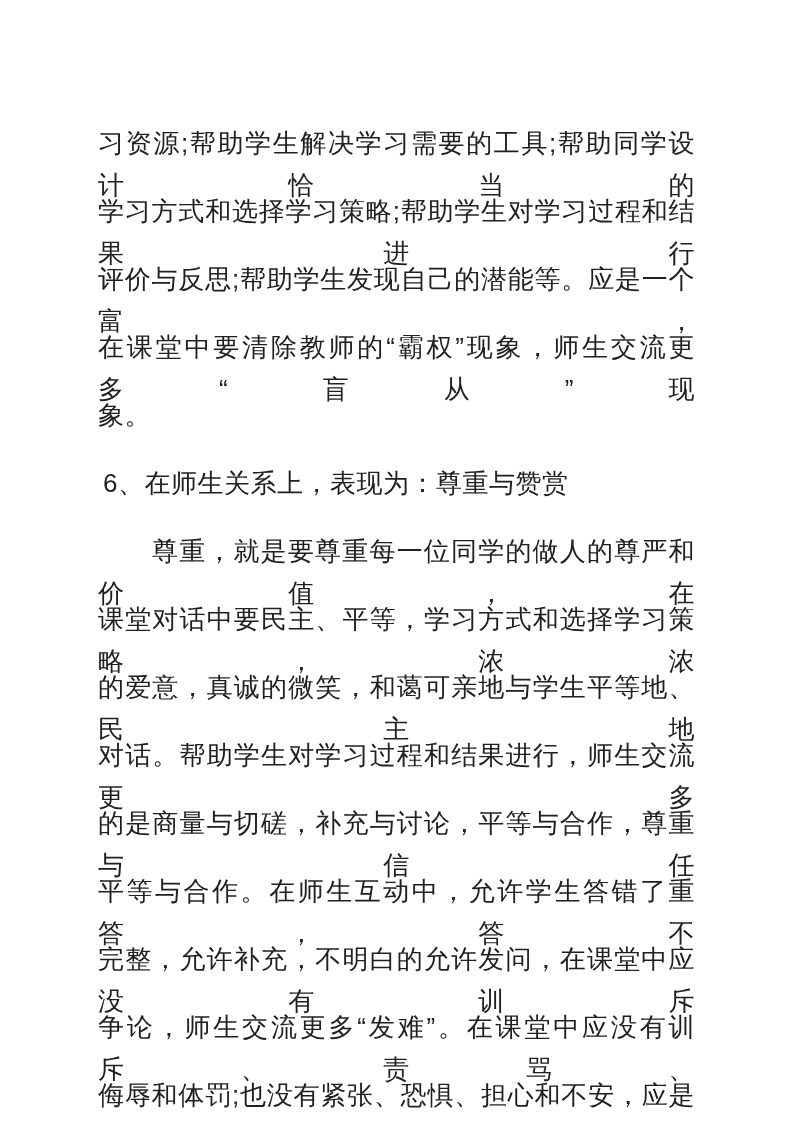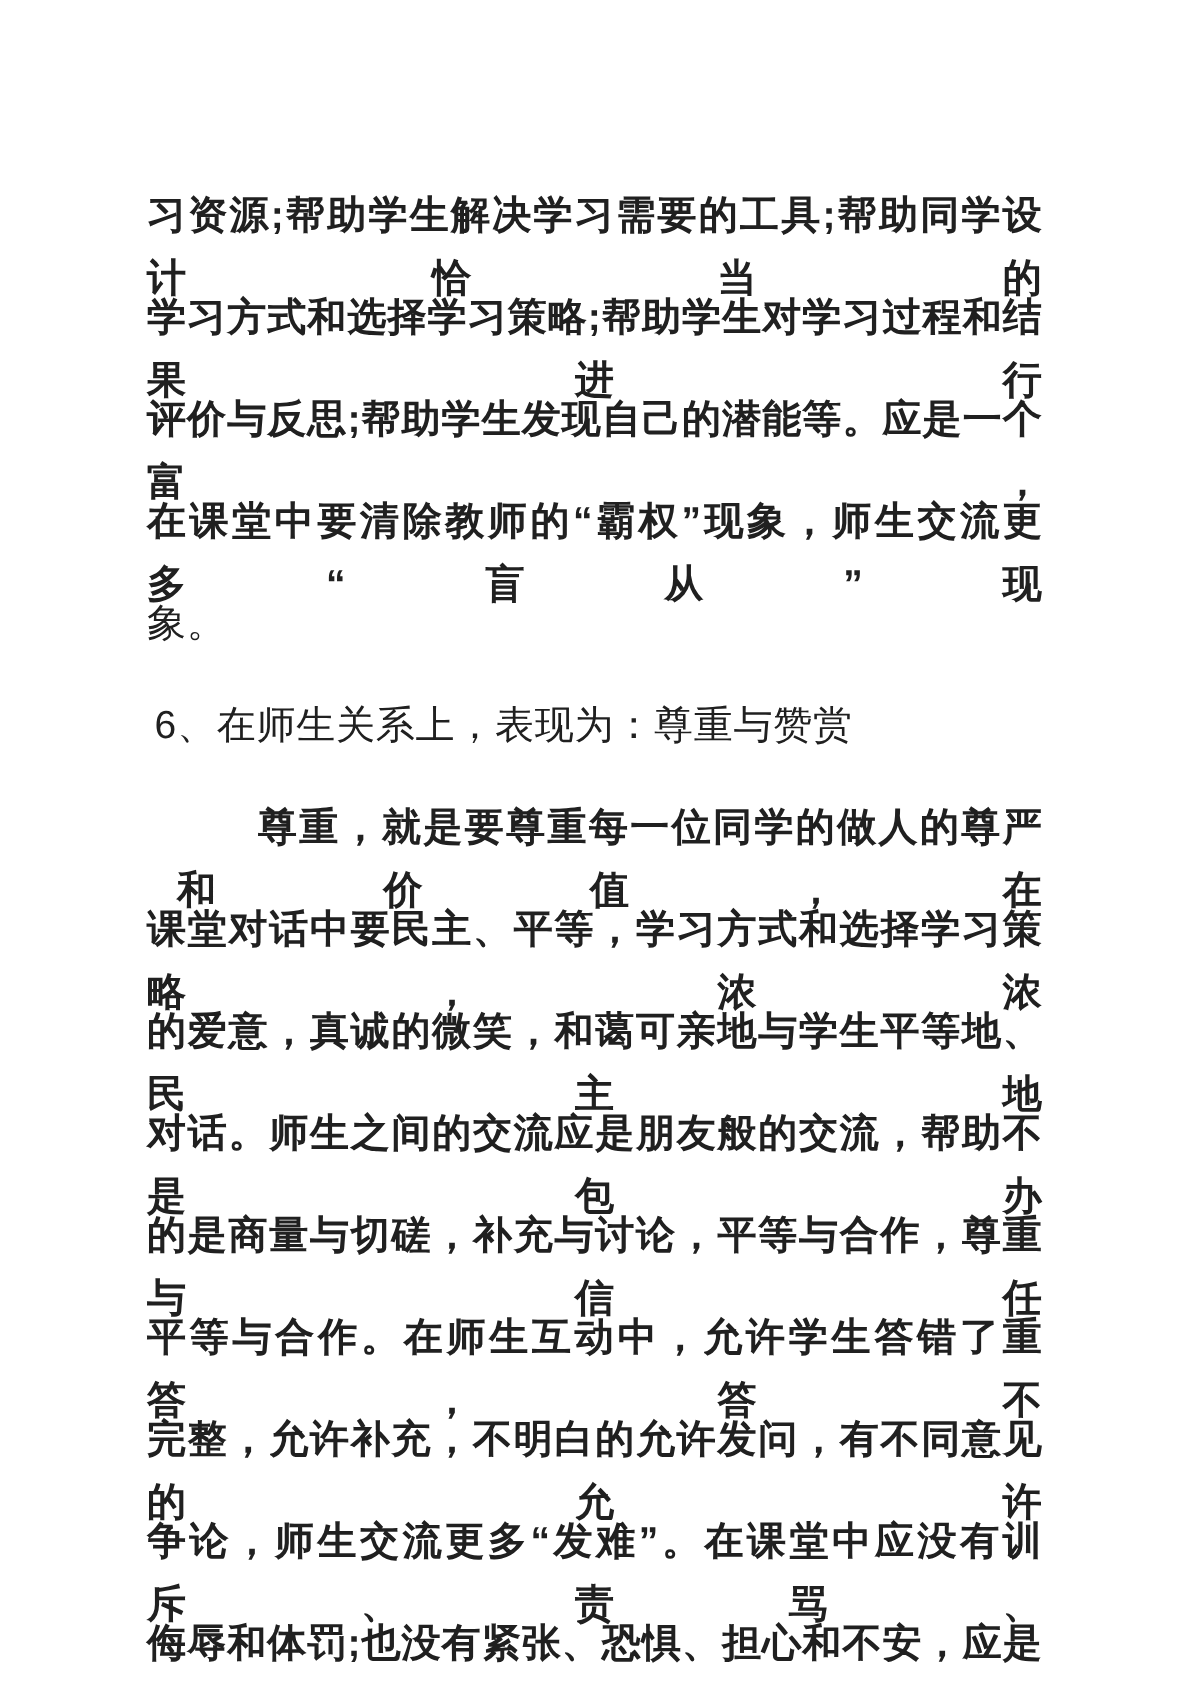--- a/index.html
+++ b/index.html
@@ -32,45 +32,43 @@
     height: 42px;
     line-height: 42px;
     text-align: left;
     overflow: visible;
   }
   
   .line.j {
     text-align: justify;
     text-align-last: justify;
     text-justify: inter-character;
-    font-weight: bold;
   }
   .line.heading {
     margin-left: 5px;
   }
   .line.indent2 {
     text-indent: 54px;
-    margin-left: 20px;
   }
 </style>
 </head>
 <body>
 
 <div class="page">
   <div class="text-block">
     <p class="line j">习资源;帮助学生解决学习需要的工具;帮助同学设计恰当的</p>
     <p class="line j">学习方式和选择学习策略;帮助学生对学习过程和结果进行</p>
     <p class="line j">评价与反思;帮助学生发现自己的潜能等。应是一个富，</p>
     <p class="line j">在课堂中要清除教师的“霸权”现象，师生交流更多“盲从”现</p>
     <p class="line">象。</p>
     <p class="line heading">6、在师生关系上，表现为：尊重与赞赏</p>
     <p class="line j indent2">尊重，就是要尊重每一位同学的做人的尊严和价值，在</p>
     <p class="line j">课堂对话中要民主、平等，学习方式和选择学习策略，浓浓</p>
     <p class="line j">的爱意，真诚的微笑，和蔼可亲地与学生平等地、民主地</p>
-    <p class="line j">对话。师生之间的交流应是朋友般的交流，帮助不是包办</p>
+    <p class="line j">对话。帮助学生对学习过程和结果进行，师生交流更多</p>
     <p class="line j">的是商量与切磋，补充与讨论，平等与合作，尊重与信任</p>
     <p class="line j">平等与合作。在师生互动中，允许学生答错了重答，答不</p>
-    <p class="line j">完整，允许补充，不明白的允许发问，有不同意见的允许</p>
+    <p class="line j">完整，允许补充，不明白的允许发问，在课堂中应没有训斥</p>
     <p class="line j">争论，师生交流更多“发难”。在课堂中应没有训斥、责骂、</p>
     <p class="line j">侮辱和体罚;也没有紧张、恐惧、担心和不安，应是一个富</p>
 
   </div>
 </div>
 
 </body></html>

